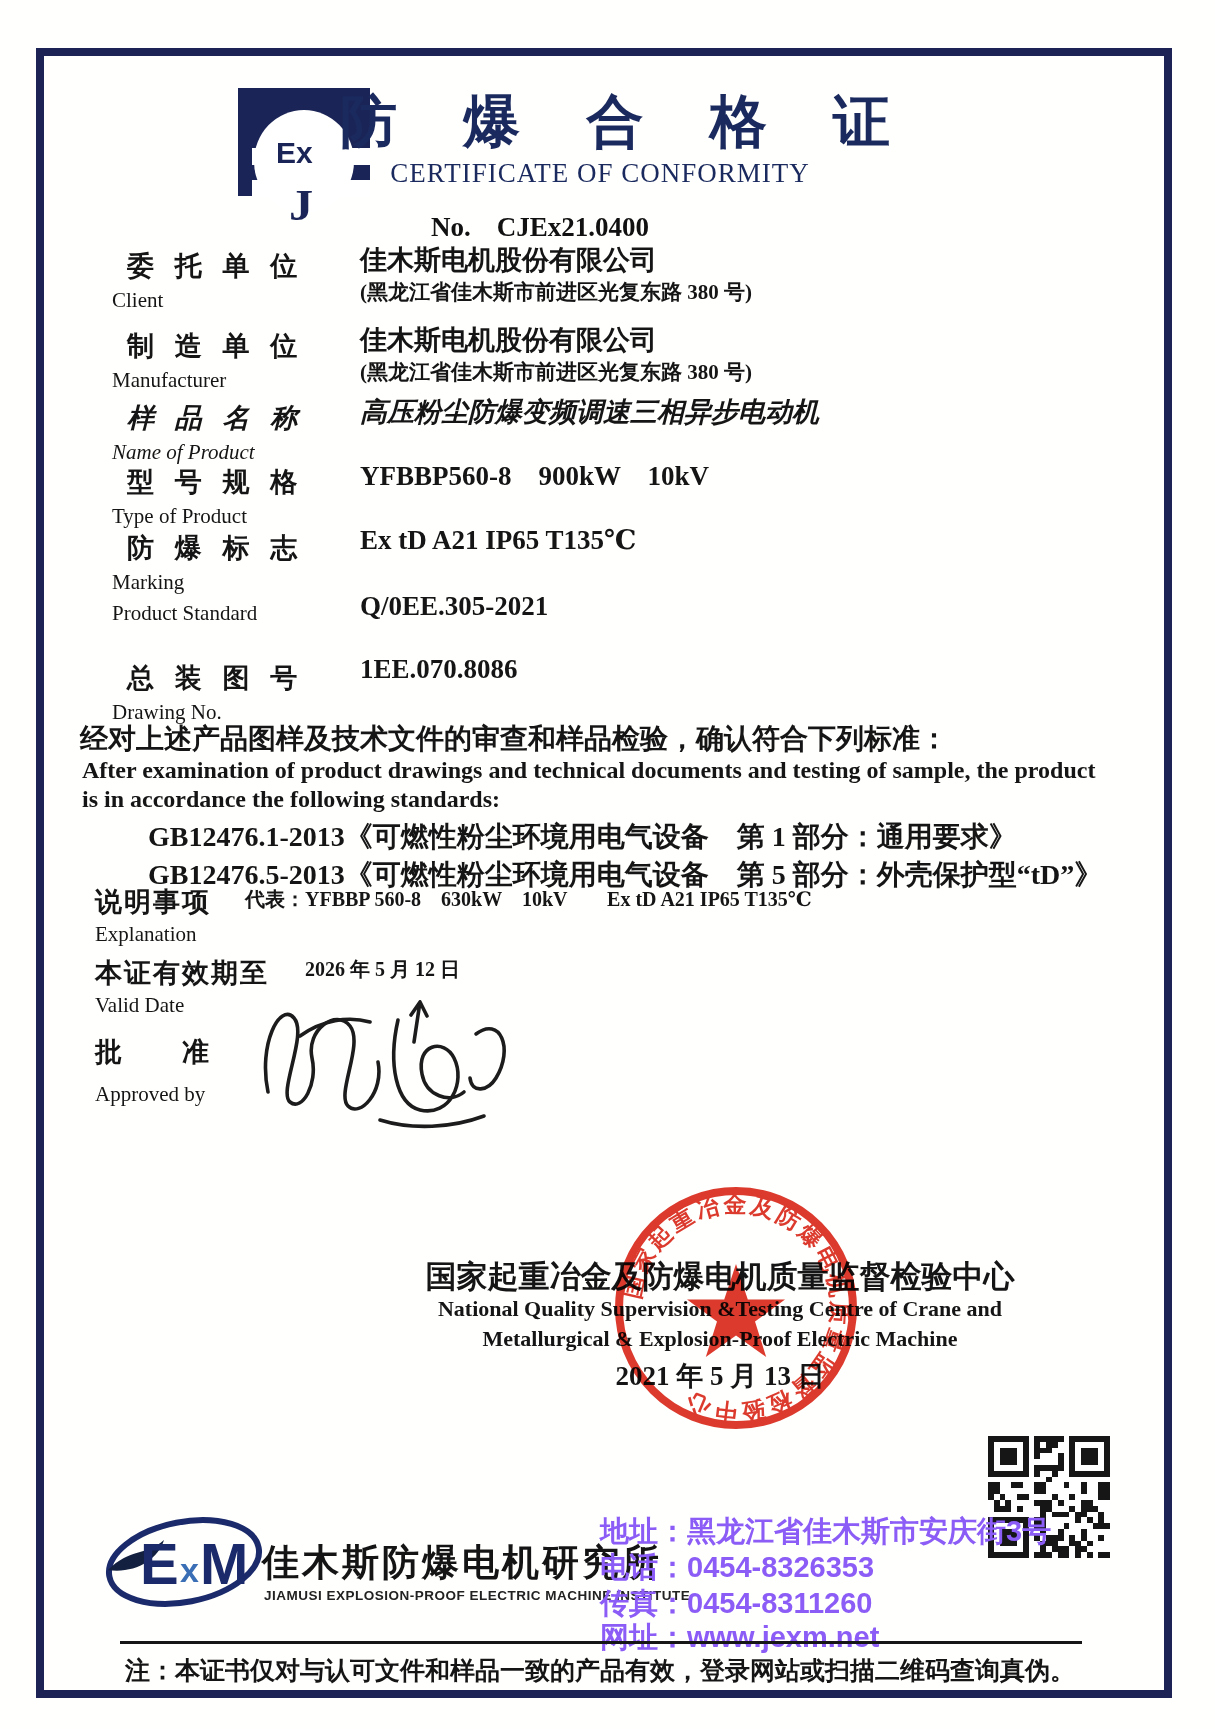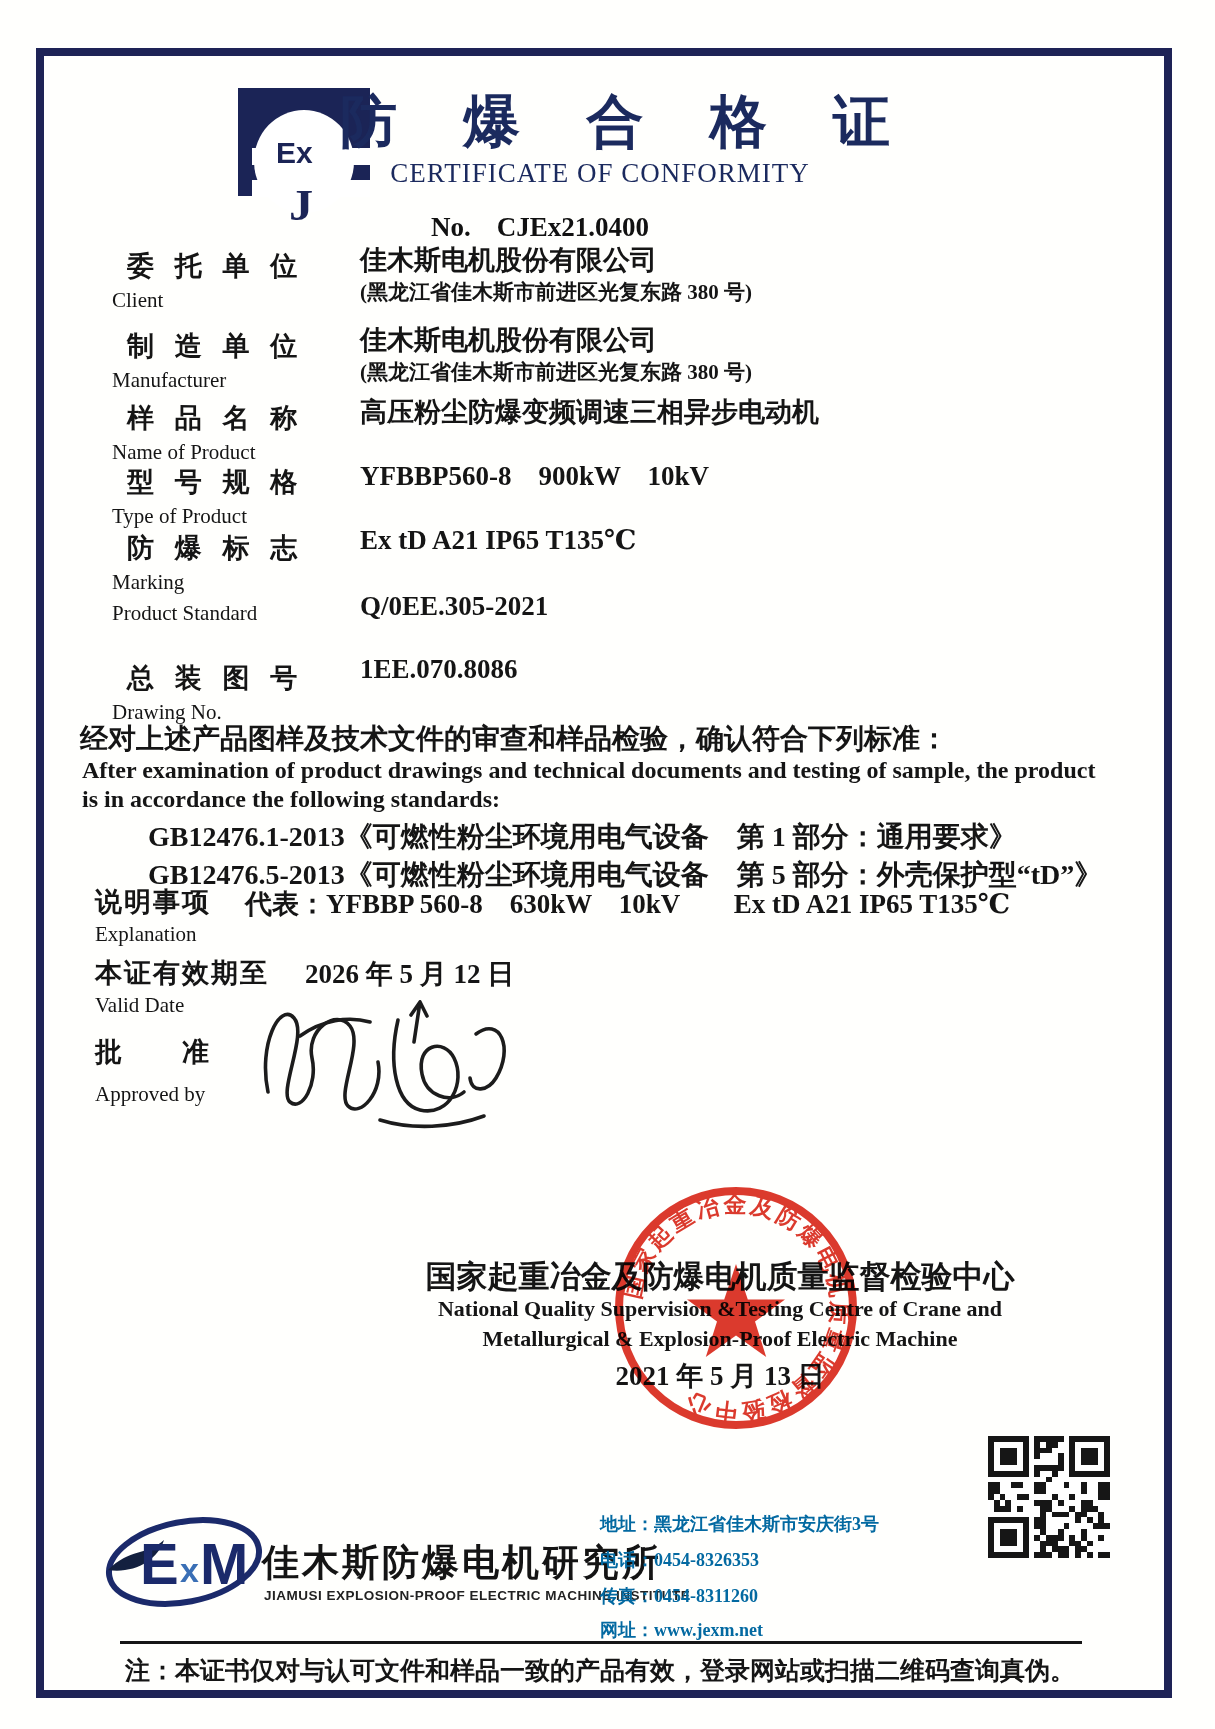--- a/index.html
+++ b/index.html
@@ -39,21 +39,21 @@
   .flabel-en{font-size:21px;font-weight:500;margin-top:4px;white-space:nowrap;}
   .fvalue{position:absolute;left:248px;top:-6px;font-size:27px;font-weight:bold;white-space:nowrap;}
   .fsub{position:absolute;left:248px;top:30px;font-size:21px;font-weight:600;white-space:nowrap;}
 
   .para-cn{position:absolute;left:80px;top:720px;width:1070px;font-size:28px;font-weight:bold;white-space:nowrap;}
   .para-en{position:absolute;left:82px;width:1070px;font-size:24px;font-weight:600;}
   .std{position:absolute;left:148px;font-size:28px;font-weight:bold;white-space:nowrap;}
 
   .inline-label{font-size:27px;font-weight:600;letter-spacing:2px;white-space:nowrap;}
   .small-en{font-size:21px;font-weight:500;white-space:nowrap;}
-  .inline-value{font-size:27px;font-weight:bold;white-space:nowrap;}
+  .inline-value{font-size:20px;font-weight:bold;white-space:nowrap;}
 
   
   .issuer-cn{position:absolute;left:415px;top:1256px;width:610px;text-align:center;
     font-size:31px;font-weight:bold;white-space:nowrap;}
   .issuer-en{position:absolute;left:415px;width:610px;text-align:center;
     font-size:22px;font-weight:bold;white-space:nowrap;}
   .issuer-date{position:absolute;left:415px;top:1358px;width:610px;text-align:center;
     font-size:27px;font-weight:bold;white-space:nowrap;}
 
   .seal{position:absolute;left:608px;top:1180px;width:256px;height:256px;
@@ -67,22 +67,22 @@
     background:#fff;}
   .qr div{background:#fff;}
   .qr div.on{background:#161616;}
 
   
   .flogo{position:absolute;left:100px;top:1508px;width:165px;height:110px;}
   .inst-cn{position:absolute;left:262px;top:1538px;font-family:"Liberation Sans",sans-serif;
     font-size:37px;font-weight:bold;letter-spacing:3px;color:#141414;white-space:nowrap;}
   .inst-en{position:absolute;left:264px;top:1588px;font-family:"Liberation Sans",sans-serif;
     font-size:13.5px;font-weight:bold;letter-spacing:.5px;color:#222;white-space:nowrap;}
-  .contact{position:absolute;left:600px;font-family:Liberation Serif, serif;
-    font-size:18px;font-weight:bold;color:#0369a1;white-space:nowrap;}
+  .contact{position:absolute;left:600px;font-family:Liberation Sans, sans-serif;
+    font-size:29px;font-weight:bold;color:#8b5cf6;white-space:nowrap;}
   .hr-note{position:absolute;left:120px;top:1641px;width:962px;height:3px;background:#161616;}
   .note{position:absolute;left:60px;top:1654px;width:1080px;text-align:center;
     font-size:25px;font-weight:bold;white-space:nowrap;}
 </style>
 </head>
 <body>
 
 <div class="page">
   <div class="frame"></div>
 
@@ -104,21 +104,21 @@
     <div class="flabel-en">Client</div>
     <div class="fvalue">佳木斯电机股份有限公司</div>
     <div class="fsub">(黑龙江省佳木斯市前进区光复东路 380 号)</div>
   </div>
   <div class="field" style="top:328px;">
     <div class="flabel-cn">制 造 单 位</div>
     <div class="flabel-en">Manufacturer</div>
     <div class="fvalue">佳木斯电机股份有限公司</div>
     <div class="fsub">(黑龙江省佳木斯市前进区光复东路 380 号)</div>
   </div>
-  <div class="field" style="top:400px;">
+  <div class="field" style="top:400px;font-style:italic;">
     <div class="flabel-cn">样 品 名 称</div>
     <div class="flabel-en">Name of Product</div>
     <div class="fvalue">高压粉尘防爆变频调速三相异步电动机</div>
   </div>
   <div class="field" style="top:464px;">
     <div class="flabel-cn">型 号 规 格</div>
     <div class="flabel-en">Type of Product</div>
     <div class="fvalue">YFBBP560-8　900kW　10kV</div>
   </div>
   <div class="field" style="top:530px;">

